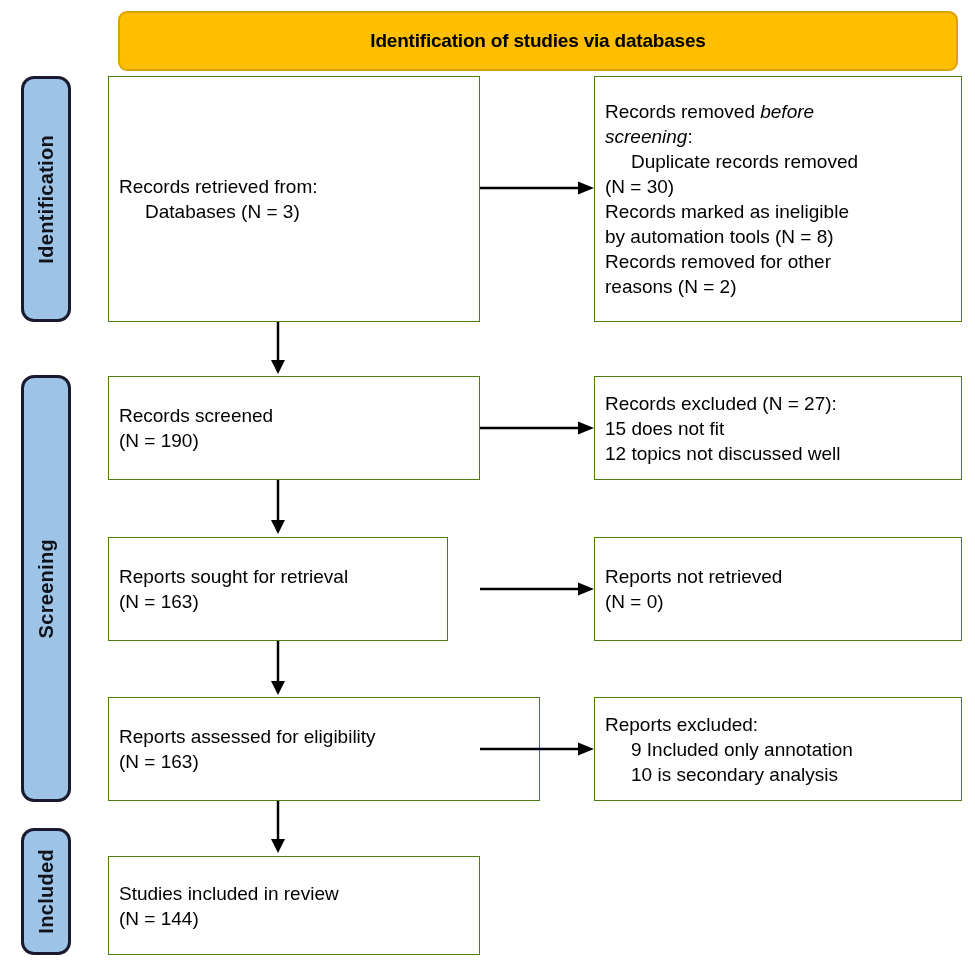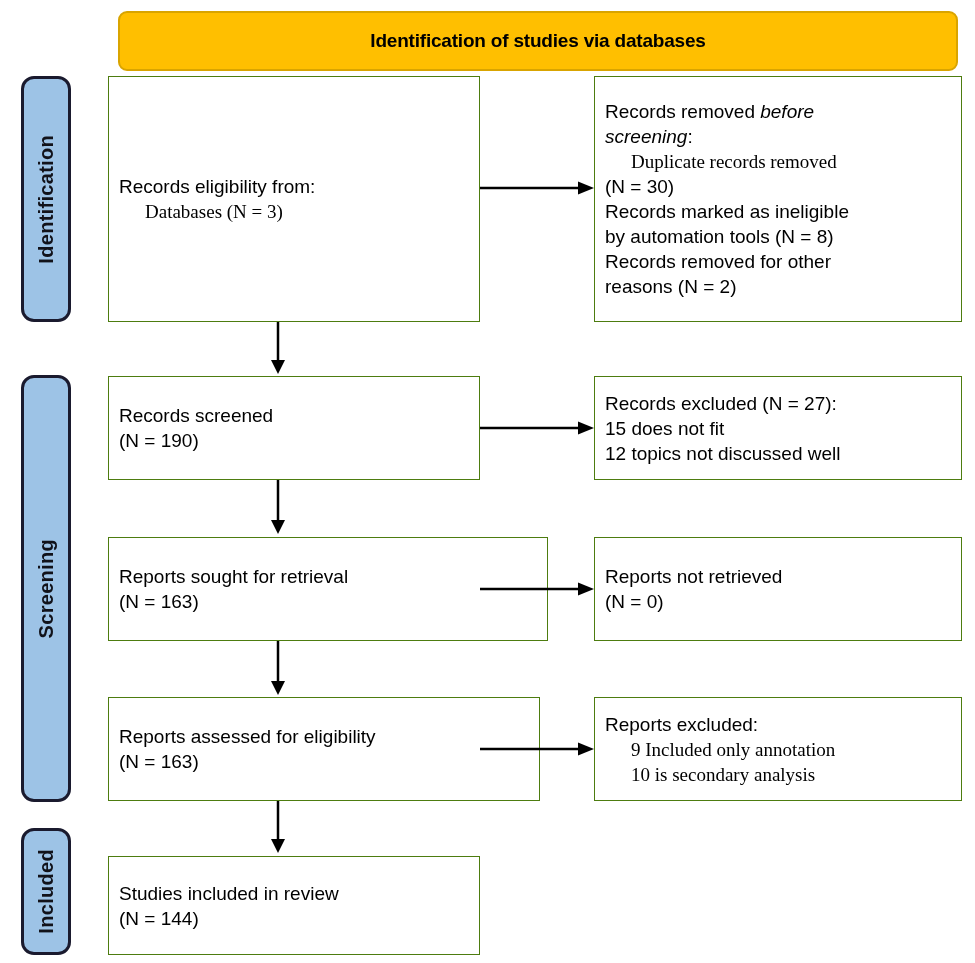--- a/index.html
+++ b/index.html
@@ -68,21 +68,20 @@
   .flow-box .box-text {
     padding: 0 10px;
     font-size: 19px;
     line-height: 25px;
     color: #000;
     white-space: pre-wrap;
   }
   .flow-box .box-text .ind {
     display: block;
     padding-left: 26px;
-    font-family: Liberation Serif, serif;
   }
   .flow-box .box-text em {
     font-style: italic;
   }
 
   
   .conn {
     position: absolute;
   }
   .conn svg {
@@ -105,21 +104,21 @@
 
   <div class="phase-tab" style="left:21px; top:375px; width:50px; height:427px;">
     <span class="vlabel">Screening</span>
   </div>
 
   <div class="phase-tab" style="left:21px; top:828px; width:50px; height:127px;">
     <span class="vlabel">Included</span>
   </div>
 
   <div class="flow-box" style="left:108px; top:76px; width:372px; height:246px;">
-    <div class="box-text"><span>Records eligibility from:</span><span class="ind">Databases (N = 3)</span></div>
+    <div class="box-text"><span>Records retrieved from:</span><span class="ind">Databases (N = 3)</span></div>
   </div>
 
   <div class="flow-box" style="left:594px; top:76px; width:368px; height:246px;">
     <div class="box-text"><span>Records removed </span><em>before</em><br><em>screening</em><span>:</span><span class="ind">Duplicate records removed</span><span>(N = 30)</span><br><span>Records marked as ineligible</span><br><span>by automation tools (N = 8)</span><br><span>Records removed for other</span><br><span>reasons (N = 2)</span></div>
   </div>
 
   <div class="conn" style="left:480px; top:180px;">
     <svg width="118" height="16" viewBox="0 0 118 16">
       <line x1="0" y1="8" x2="100" y2="8" stroke="#000" stroke-width="2.5"></line>
       <polygon points="98,1.5 114,8 98,14.5" fill="#000"></polygon>
@@ -148,21 +147,21 @@
     </svg>
   </div>
 
   <div class="conn" style="left:268px; top:480px;">
     <svg width="20" height="56" viewBox="0 0 20 56">
       <line x1="10" y1="0" x2="10" y2="42" stroke="#000" stroke-width="2.5"></line>
       <polygon points="3,40 17,40 10,54" fill="#000"></polygon>
     </svg>
   </div>
 
-  <div class="flow-box" style="left:108px; top:537px; width:440px; height:104px;">
+  <div class="flow-box" style="left:108px; top:537px; width:340px; height:104px;">
     <div class="box-text"><span>Reports sought for retrieval</span><br><span>(N = 163)</span></div>
   </div>
 
   <div class="flow-box" style="left:594px; top:537px; width:368px; height:104px;">
     <div class="box-text"><span>Reports not retrieved</span><br><span>(N = 0)</span></div>
   </div>
 
   <div class="conn" style="left:480px; top:581px;">
     <svg width="118" height="16" viewBox="0 0 118 16">
       <line x1="0" y1="8" x2="100" y2="8" stroke="#000" stroke-width="2.5"></line>

